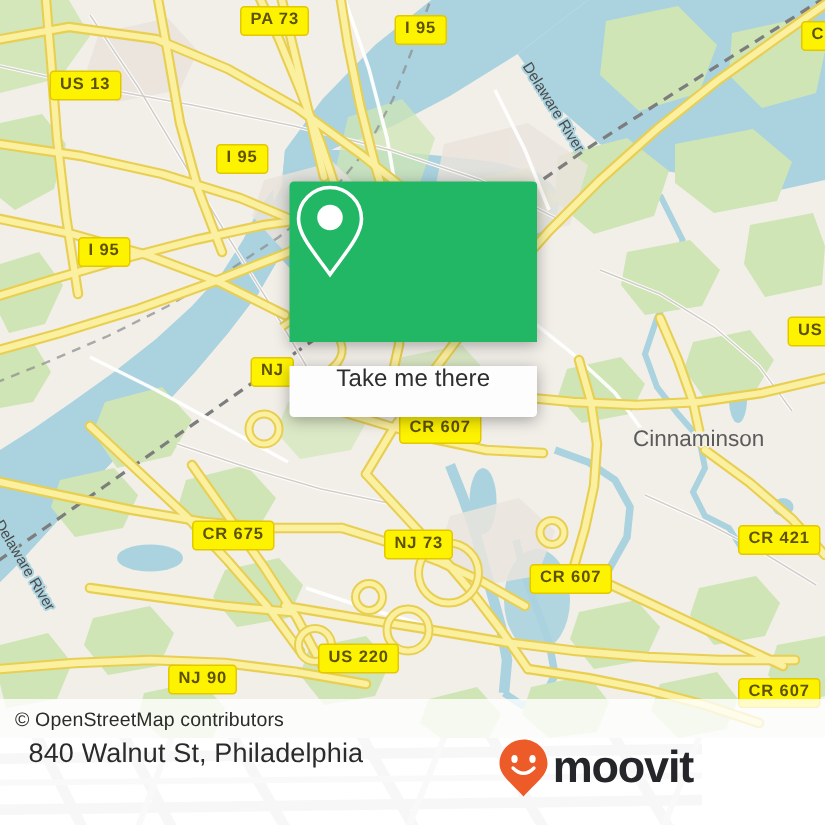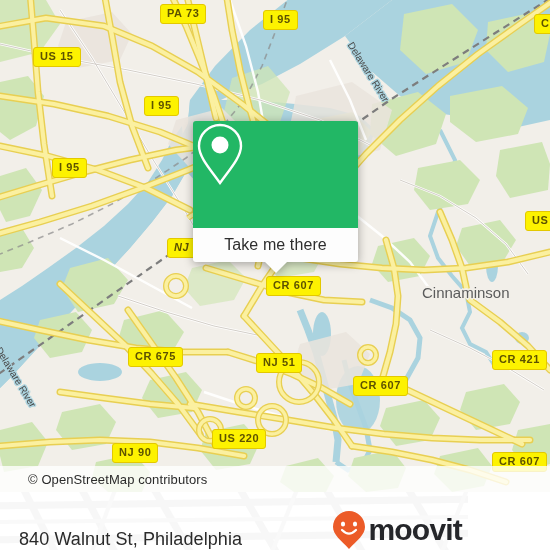--- a/index.html
+++ b/index.html
@@ -64,50 +64,51 @@
     z-index:40;
     filter:drop-shadow(0 2px 5px rgba(0,0,0,.33));
   }
   #popup .card-top {
     height:107px; background:#22b765;
     border-radius:3px 3px 0 0;
     display:flex; align-items:center; justify-content:center;
   }
   #popup .card-bottom {
     height:34px; background:#fdfdfd;
-    display:flex; align-items:center; justify-content:center;
+    display:flex; align-items:flex-start; justify-content:center;
     border-radius:0 0 3px 3px;
+    margin-top:16px;
   }
   #popup .card-label {
     color:#2e2e2e; font-size:16px; letter-spacing:.1px;
   }
   #popup .tail {
     position:absolute; left:50%; top:141px; transform:translateX(-50%);
     width:0; height:0;
     border-left:11px solid transparent;
     border-right:11px solid transparent;
     border-top:11px solid #fdfdfd;
   }
 
   
   #attribution {
     position:absolute; left:0; top:466px; width:550px; height:26px;
     background:rgba(255,255,255,.78);
     display:flex; align-items:center;
     z-index:30;
   }
   #attribution span {
-    color:#2b2b2b; font-size:13px; padding-left:28px; letter-spacing:.1px;
+    color:#2b2b2b; font-size:13px; padding-left:10px; letter-spacing:.1px;
   }
 
   
   #footer {
     position:absolute; left:0; top:492px; width:468px; height:58px;
     background:#ffffff; overflow:hidden;
-    display:flex; align-items:flex-end; justify-content:space-between;
+    display:flex; align-items:flex-start; justify-content:space-between;
   }
   #footer-texture { position:absolute; left:0; top:0; width:550px; height:58px; opacity:.5; }
   #addr {
     position:relative; z-index:2;
     color:#2a2a2a; font-size:18px; padding-left:19px; letter-spacing:.1px;
     white-space:nowrap;
   }
   #brand {
     position:relative; z-index:2;
     display:flex; align-items:center; padding-right:6px;
@@ -306,29 +307,29 @@
           <circle cx="176" cy="286" r="10"></circle>
           <circle cx="246" cy="398" r="9"></circle>
           <circle cx="368" cy="355" r="8"></circle>
           <path d="M188,218 q18,-14 34,2 q14,16 -4,28 q-18,10 -30,-6"></path>
         </g>
       </g>
     </svg>
 
     <div class="shield" style="left:160px;top:4px;">PA 73</div>
     <div class="shield" style="left:263px;top:10px;">I 95</div>
-    <div class="shield" style="left:33px;top:47px;">US 15</div>
+    <div class="shield" style="left:33px;top:47px;">US 13</div>
     <div class="shield" style="left:144px;top:96px;">I 95</div>
     <div class="shield" style="left:534px;top:14px;">C</div>
     <div class="shield" style="left:52px;top:158px;">I 95</div>
     <div class="shield" style="left:525px;top:211px;">US 3</div>
-    <div class="shield" style="left:167px;top:238px;font-style:italic;">NJ</div>
+    <div class="shield" style="left:167px;top:238px;">NJ</div>
     <div class="shield" style="left:266px;top:276px;">CR 607</div>
     <div class="shield" style="left:128px;top:347px;">CR 675</div>
-    <div class="shield" style="left:256px;top:353px;">NJ 51</div>
+    <div class="shield" style="left:256px;top:353px;">NJ 73</div>
     <div class="shield" style="left:492px;top:350px;">CR 421</div>
     <div class="shield" style="left:353px;top:376px;">CR 607</div>
     <div class="shield" style="left:212px;top:429px;">US 220</div>
     <div class="shield" style="left:112px;top:443px;text-align:right;">NJ 90</div>
     <div class="shield" style="left:492px;top:452px;">CR 607</div>
 
     <div class="place-label" style="left:402px;top:284px;padding-left:20px;">Cinnaminson</div>
 
     <div class="water-label" style="left:355px;top:40px;transform:rotate(58deg);transform-origin:left top;">Delaware River</div>
     <div class="water-label" style="left:3px;top:345px;transform:rotate(59deg);transform-origin:left top;">Delaware River</div>

